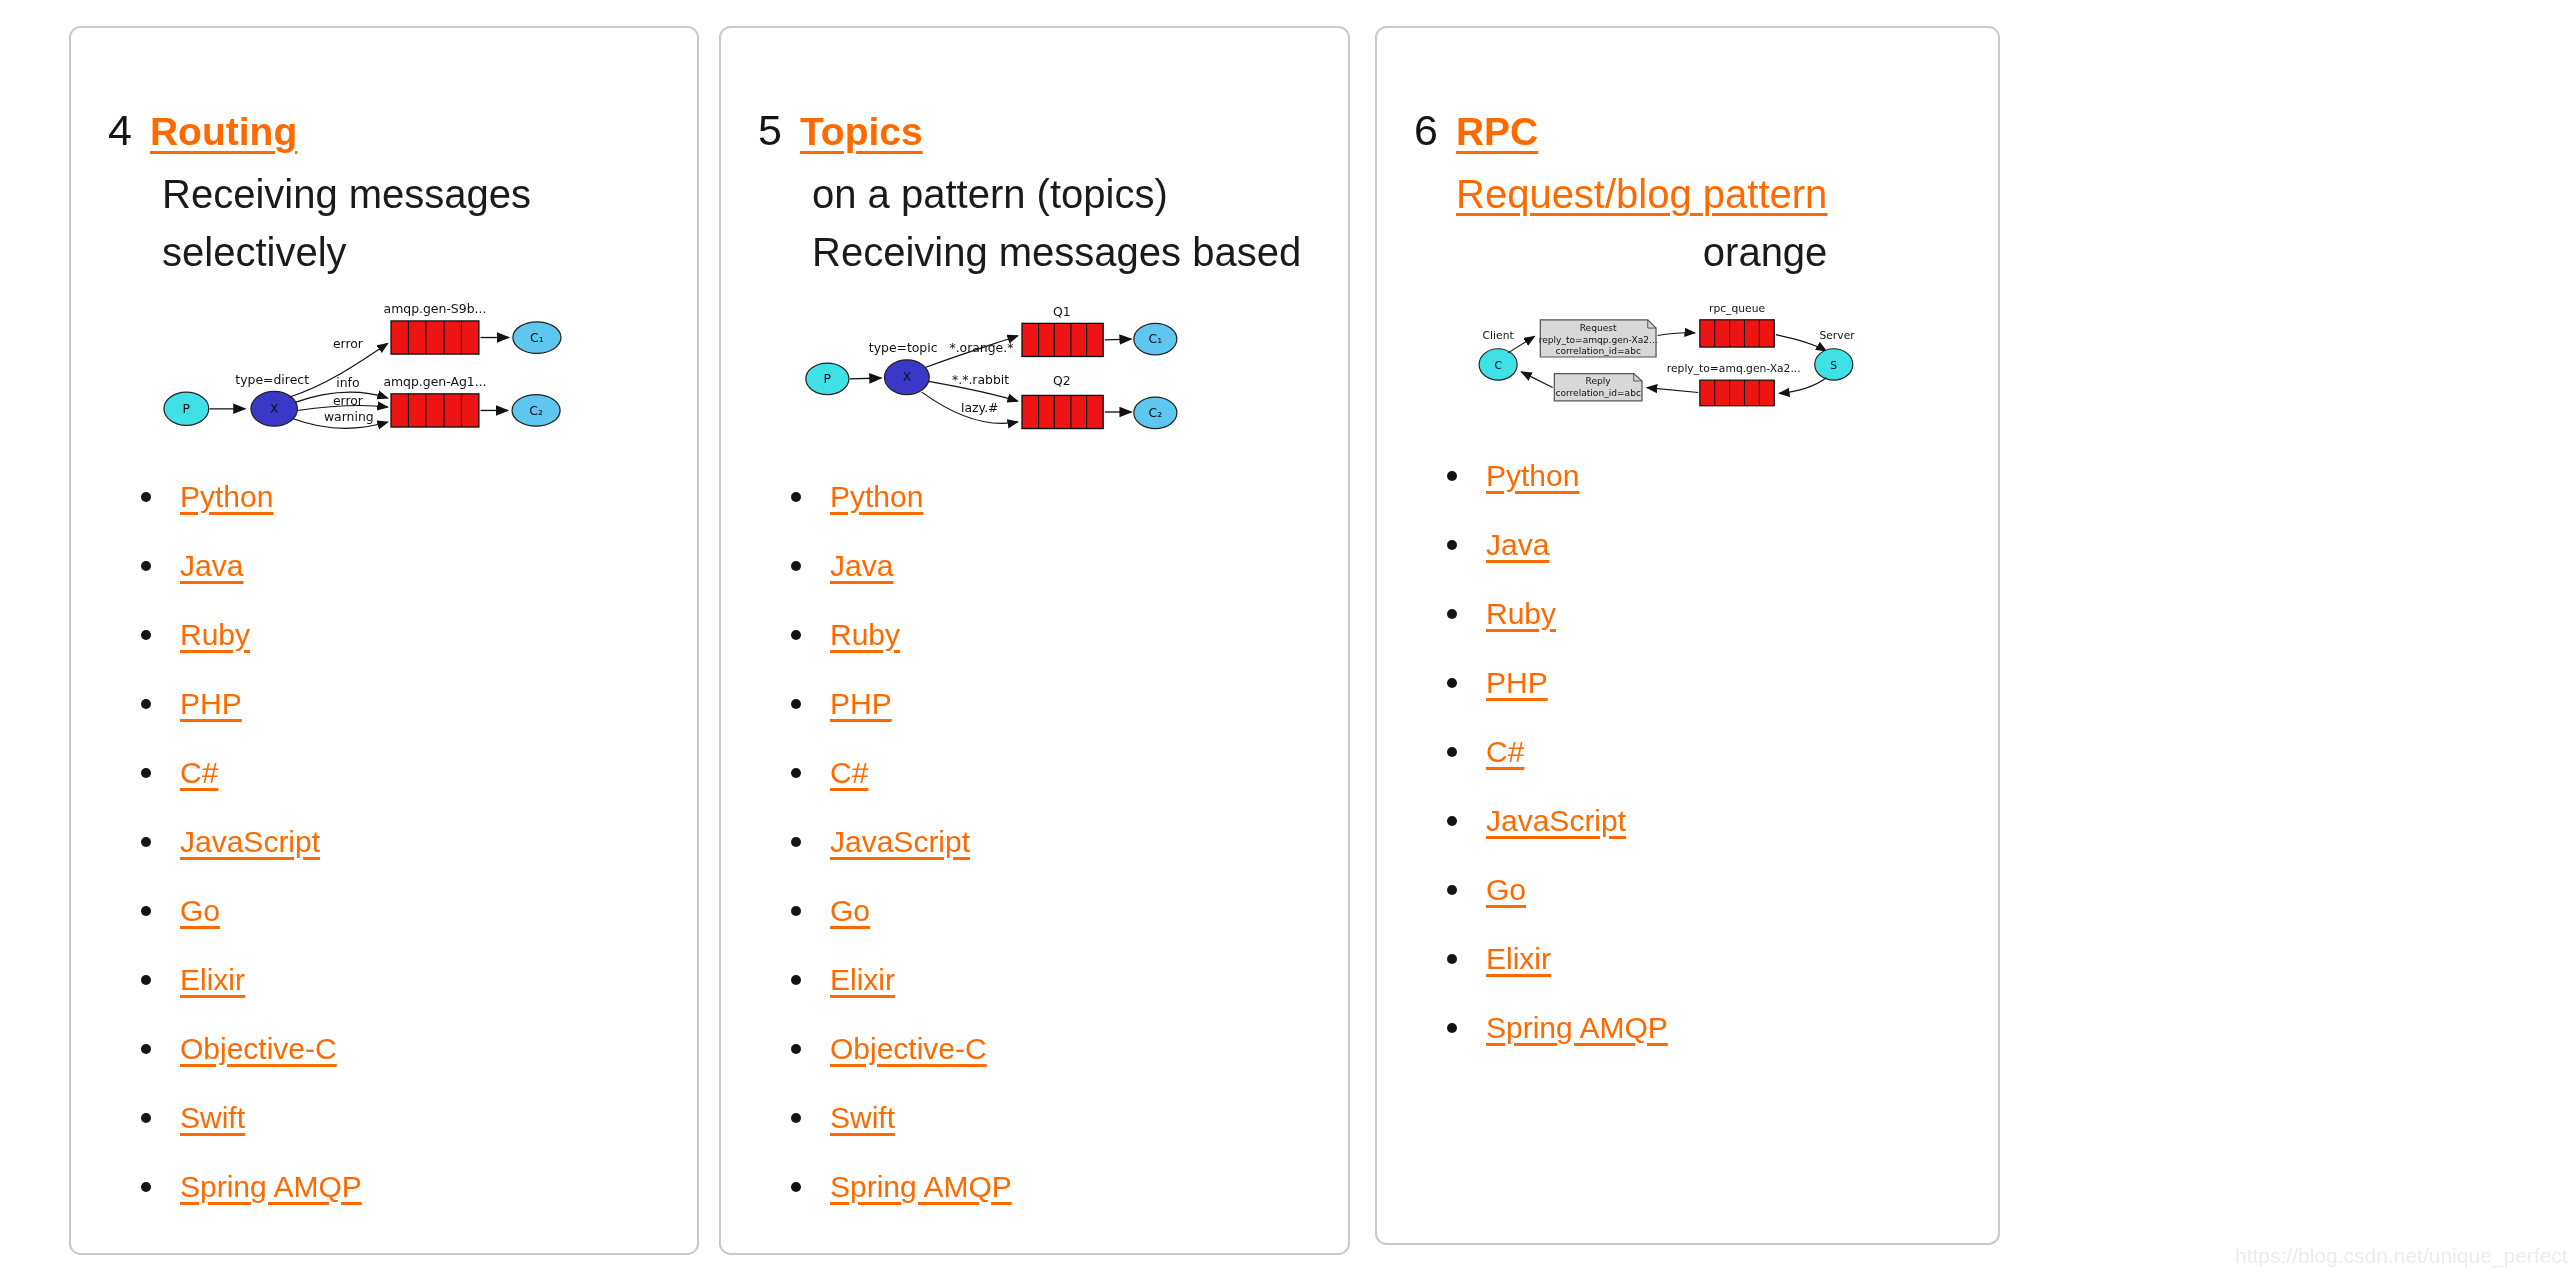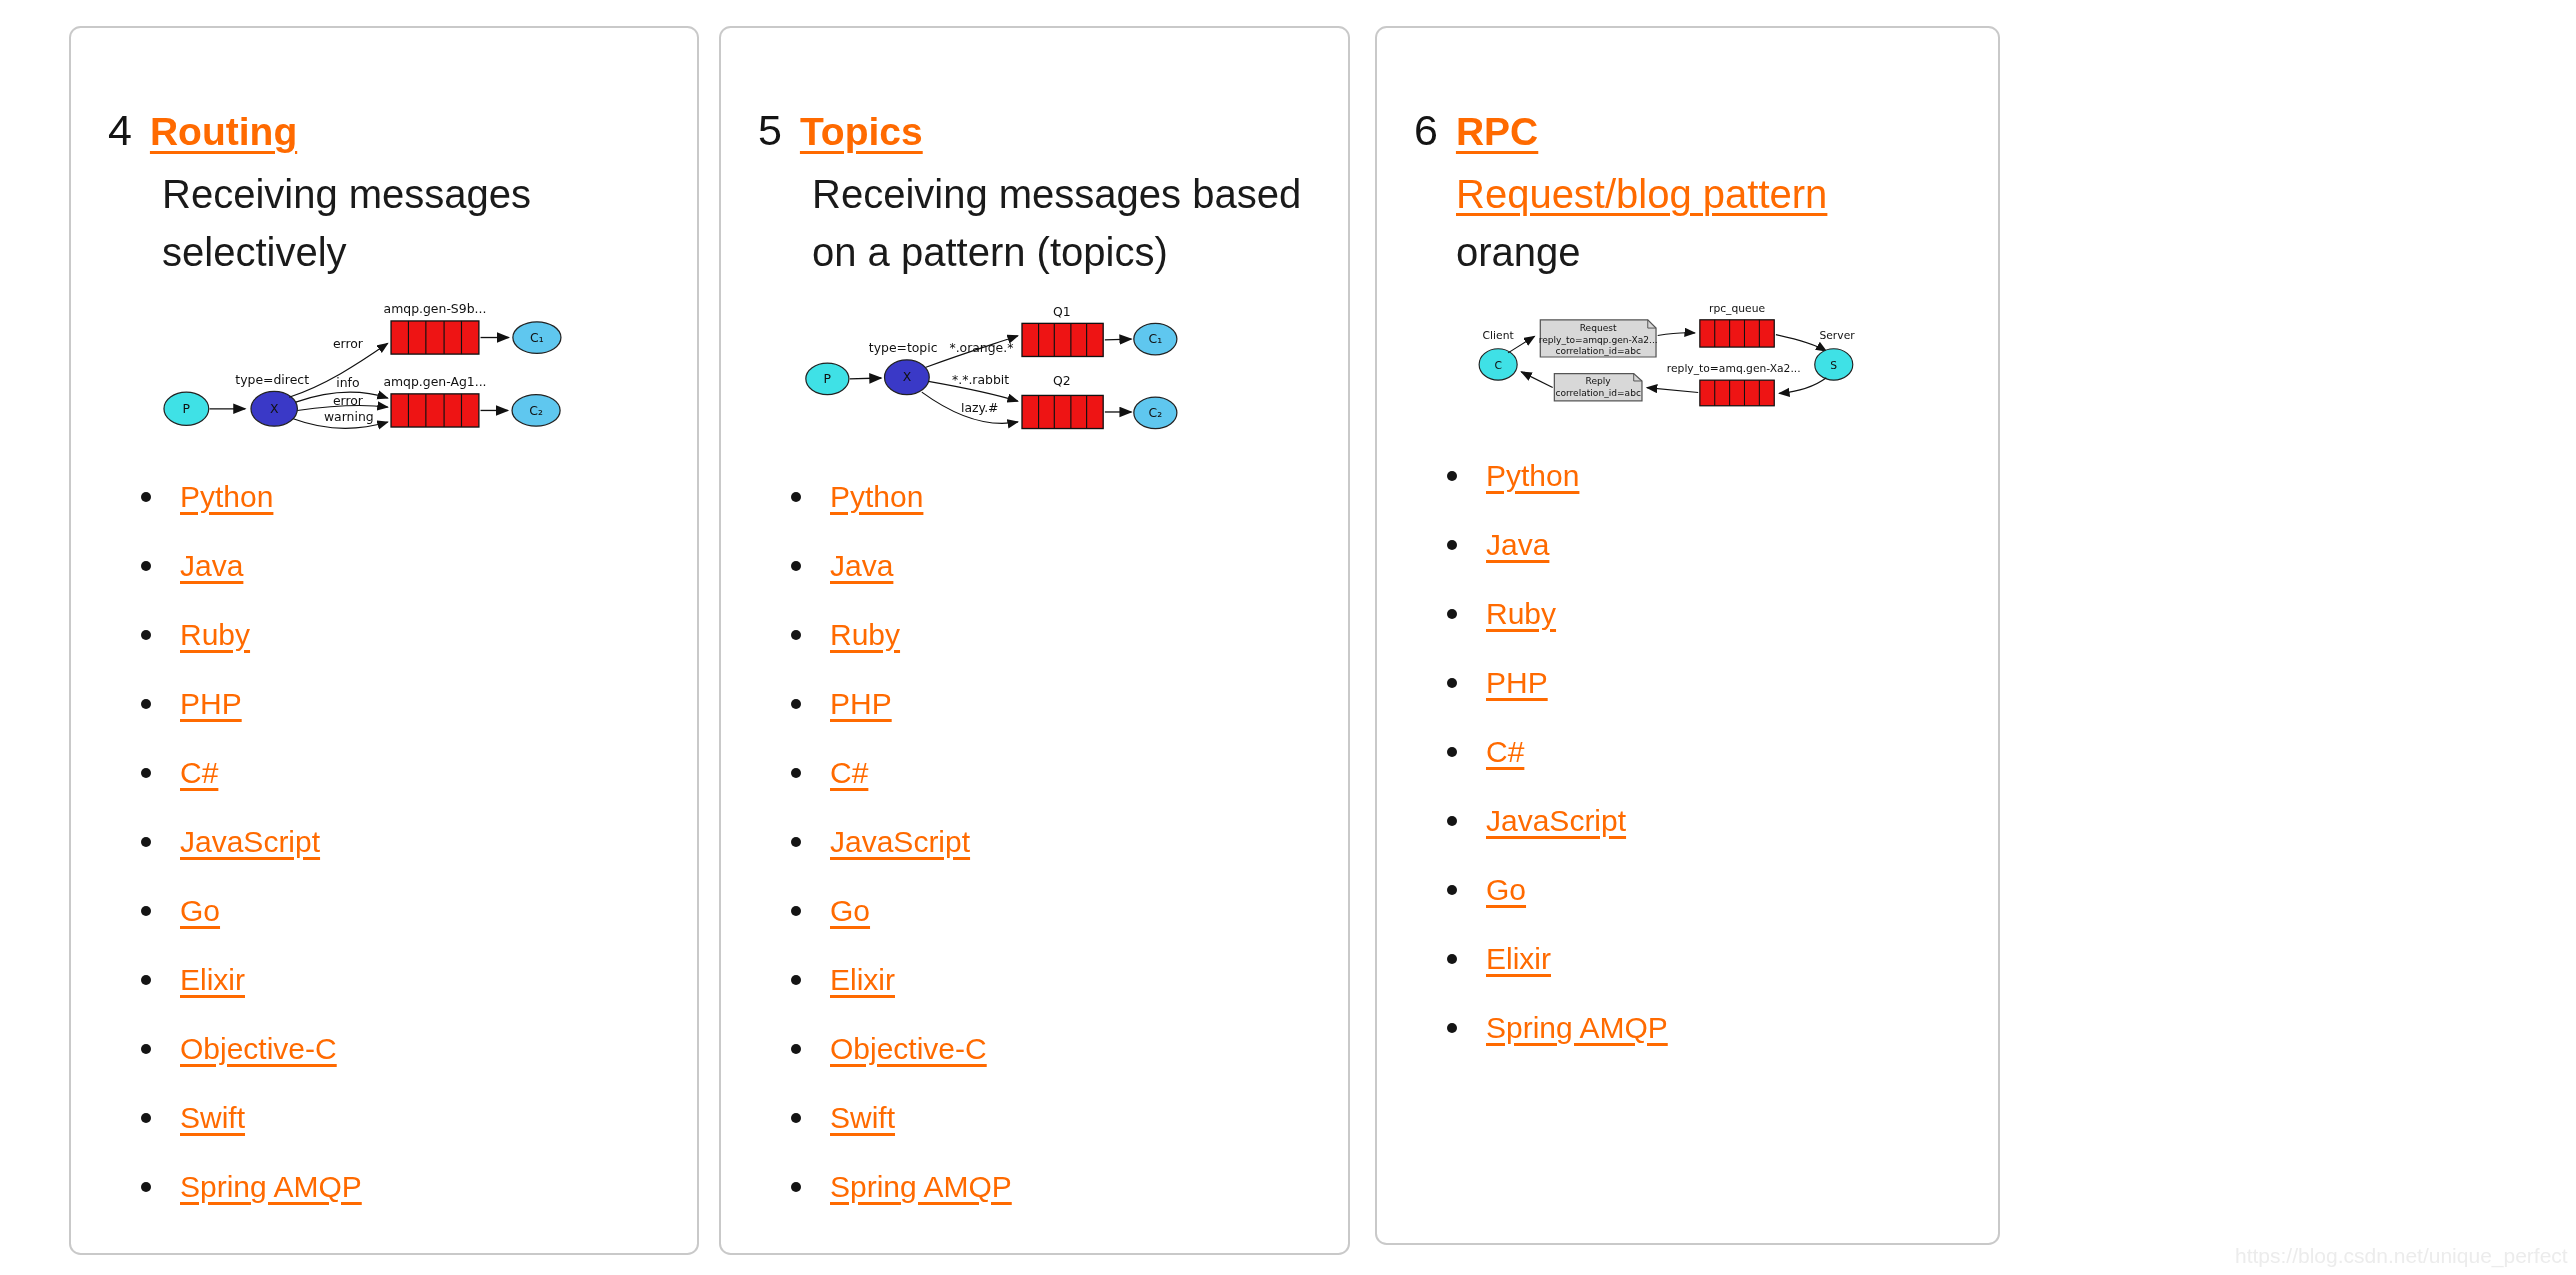--- a/index.html
+++ b/index.html
@@ -6,21 +6,21 @@
   body{
     position:relative;width:2576px;height:1276px;overflow:hidden;
     font-family:"Liberation Sans", sans-serif;color:#1a1a1a;
   }
   .card{
     position:absolute;top:26px;background:#fff;
     border:2.5px solid #c9c9c9;border-radius:11.6px;box-sizing:border-box;
   }
   #card-routing{left:69px;width:630px;height:1229px;padding-left:12px;}
   #card-topics{left:719px;width:631px;height:1229px;text-decoration:underline;}
-  #card-rpc{left:1375px;width:625px;height:1219px;}
+  #card-rpc{left:1375px;width:625px;height:1219px;text-align:right;}
 
   .card-heading{position:absolute;top:61px;left:37px;white-space:nowrap;}
   .heading-number{font-size:43px;font-weight:400;color:#141414;margin-right:18px;vertical-align:baseline;}
   .heading-link{
     font-size:39px;font-weight:700;color:#ff6a00;text-decoration:underline;
     text-decoration-thickness:3.3px;text-underline-offset:5.8px;cursor:pointer;
   }
 
   .card-desc{position:absolute;top:137px;font-size:40px;line-height:58px;color:#1a1a1a;}
   #card-routing .card-desc,#card-topics .card-desc{left:91px;}
@@ -164,22 +164,22 @@
       <li>
         <a>Spring AMQP</a>
       </li>
     </ul>
 </section>
 
 <section class="card" id="card-topics">
   <h2 class="card-heading"><span class="heading-number">5</span><a class="heading-link">Topics</a></h2>
 
   <div class="card-desc">
+    <div>on a pattern (topics)</div>
     <div>Receiving messages based</div>
-    <div>on a pattern (topics)</div>
   </div>
 
   <svg class="diagram" width="381" height="145" viewBox="0 0 460 175">
     <defs>
       <marker id="arw2" markerWidth="11" markerHeight="9" refX="9" refY="4" orient="auto">
         <path d="M0,0 L10,4 L0,8 Z" fill="#111"></path>
       </marker>
     </defs>
     <line x1="54" y1="100" x2="92" y2="99" stroke="#111" stroke-width="1.6" marker-end="url(#arw2)"></line>
     <ellipse cx="27" cy="100" rx="26" ry="19" fill="#3fe1e6" stroke="#222" stroke-width="1.5"></ellipse>

